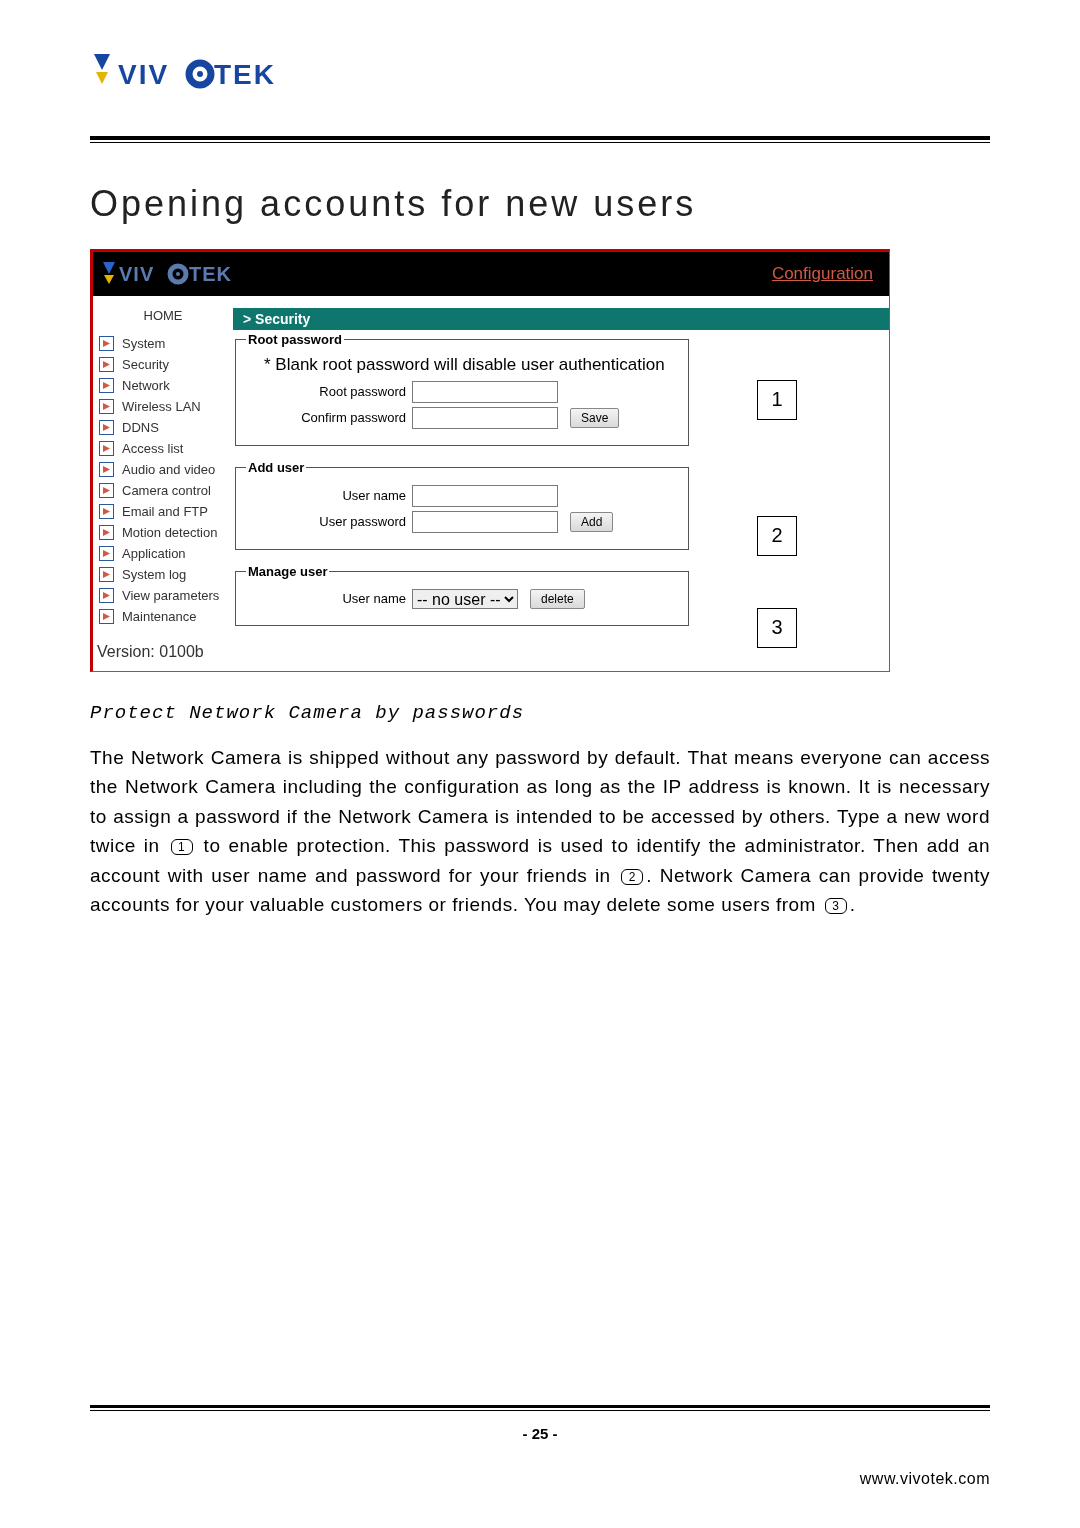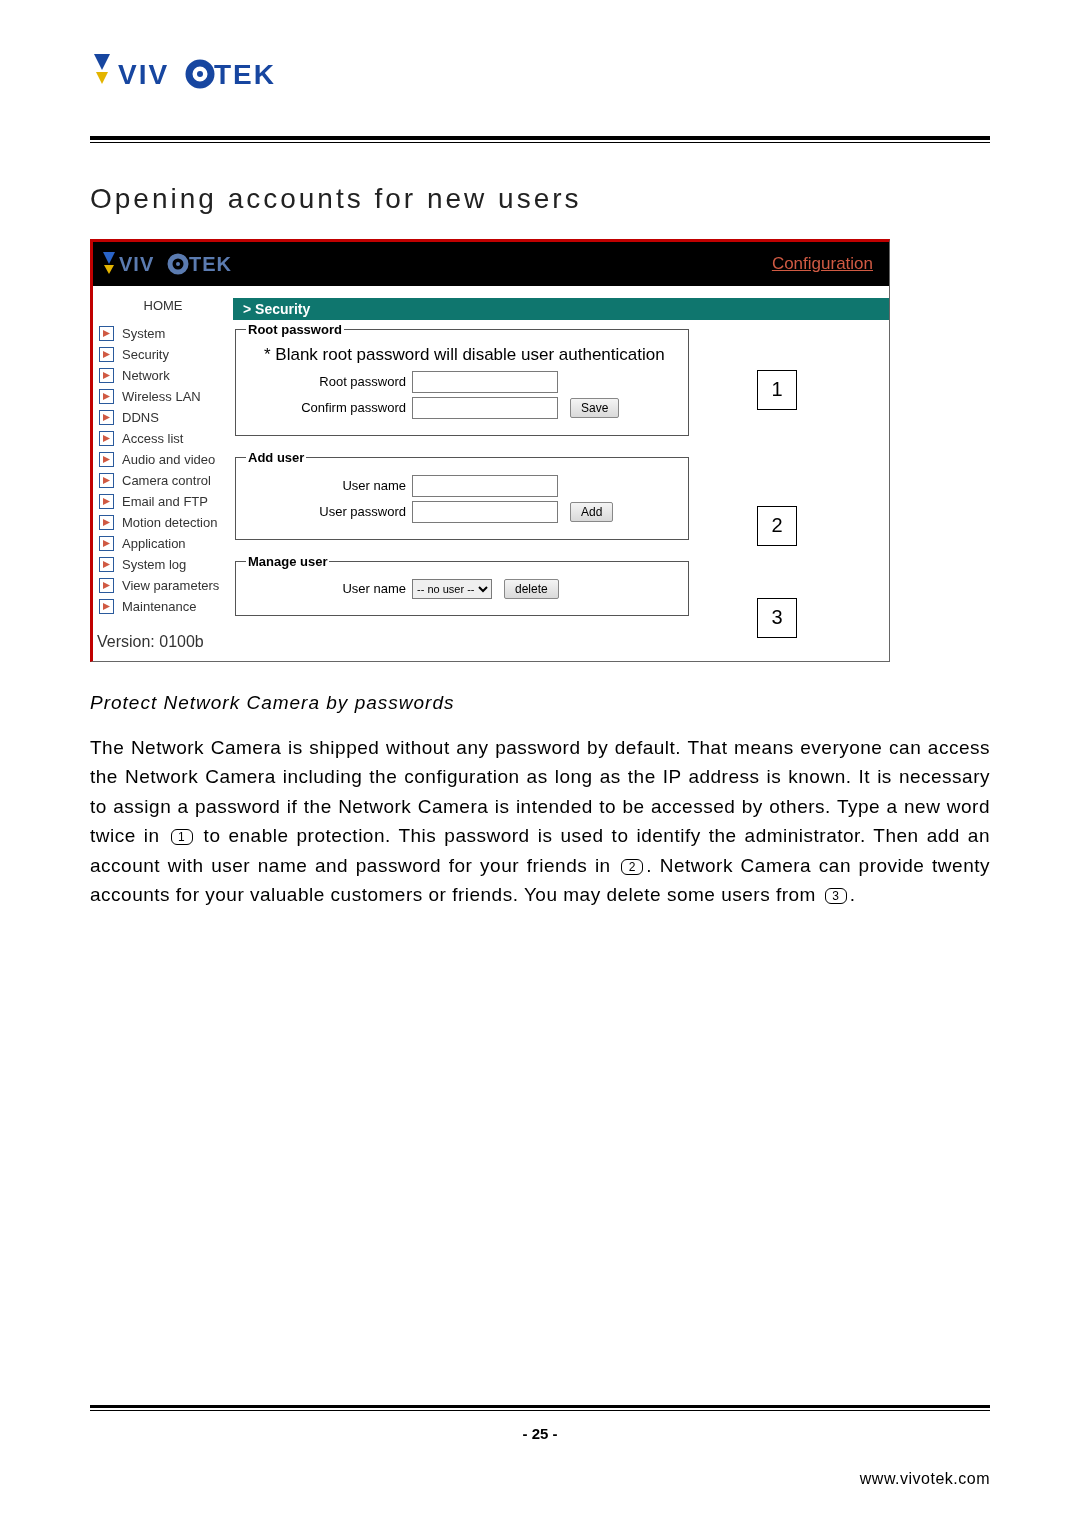--- a/index.html
+++ b/index.html
@@ -23,21 +23,21 @@
     width: 210px;
     height: 52px;
   }
   .double-rule {
     border-top: 4px solid #000;
     border-bottom: 1px solid #000;
     height: 2px;
     margin: 10px 0 40px 0;
   }
   .section-heading {
-    font-size: 28px;
+    font-size: 36px;
     letter-spacing: 3px;
     margin: 0 0 24px 0;
     font-weight: normal;
     color: #222;
   }
   
   .shot {
     border-left: 3px solid #c00000;
     border-top: 3px solid #c00000;
     border-right: 1px solid #666;
@@ -145,21 +145,21 @@
   .panel input[type="password"] {
     width: 140px;
     height: 18px;
     border: 1px solid #7a7a7a;
     background: #fff;
     font-size: 12px;
   }
   .panel select {
     height: 20px;
     border: 1px solid #7a7a7a;
-    font-size: 11px;
+    font-size: 16px;
   }
   .btn {
     height: 20px;
     padding: 0 10px;
     font-size: 12px;
     background: linear-gradient(#f4f4f4,#d9d9d9);
     border: 1px solid #888;
     border-radius: 2px;
     margin-left: 12px;
   }
@@ -170,20 +170,21 @@
     display:flex; align-items:center; justify-content:center;
     font-size: 20px;
     background: #fff;
   }
   
   .subhead-ital {
     font-style: italic;
     font-size: 19px;
     letter-spacing: 1px;
     margin: 30px 0 8px 0;
+    font-family: Liberation Mono, monospace;
   }
   .body-para {
     font-size: 19px;
     line-height: 1.55;
     text-align: justify;
     letter-spacing: 0.5px;
   }
   .circled {
     display:inline-block;
     border:1px solid #000;

